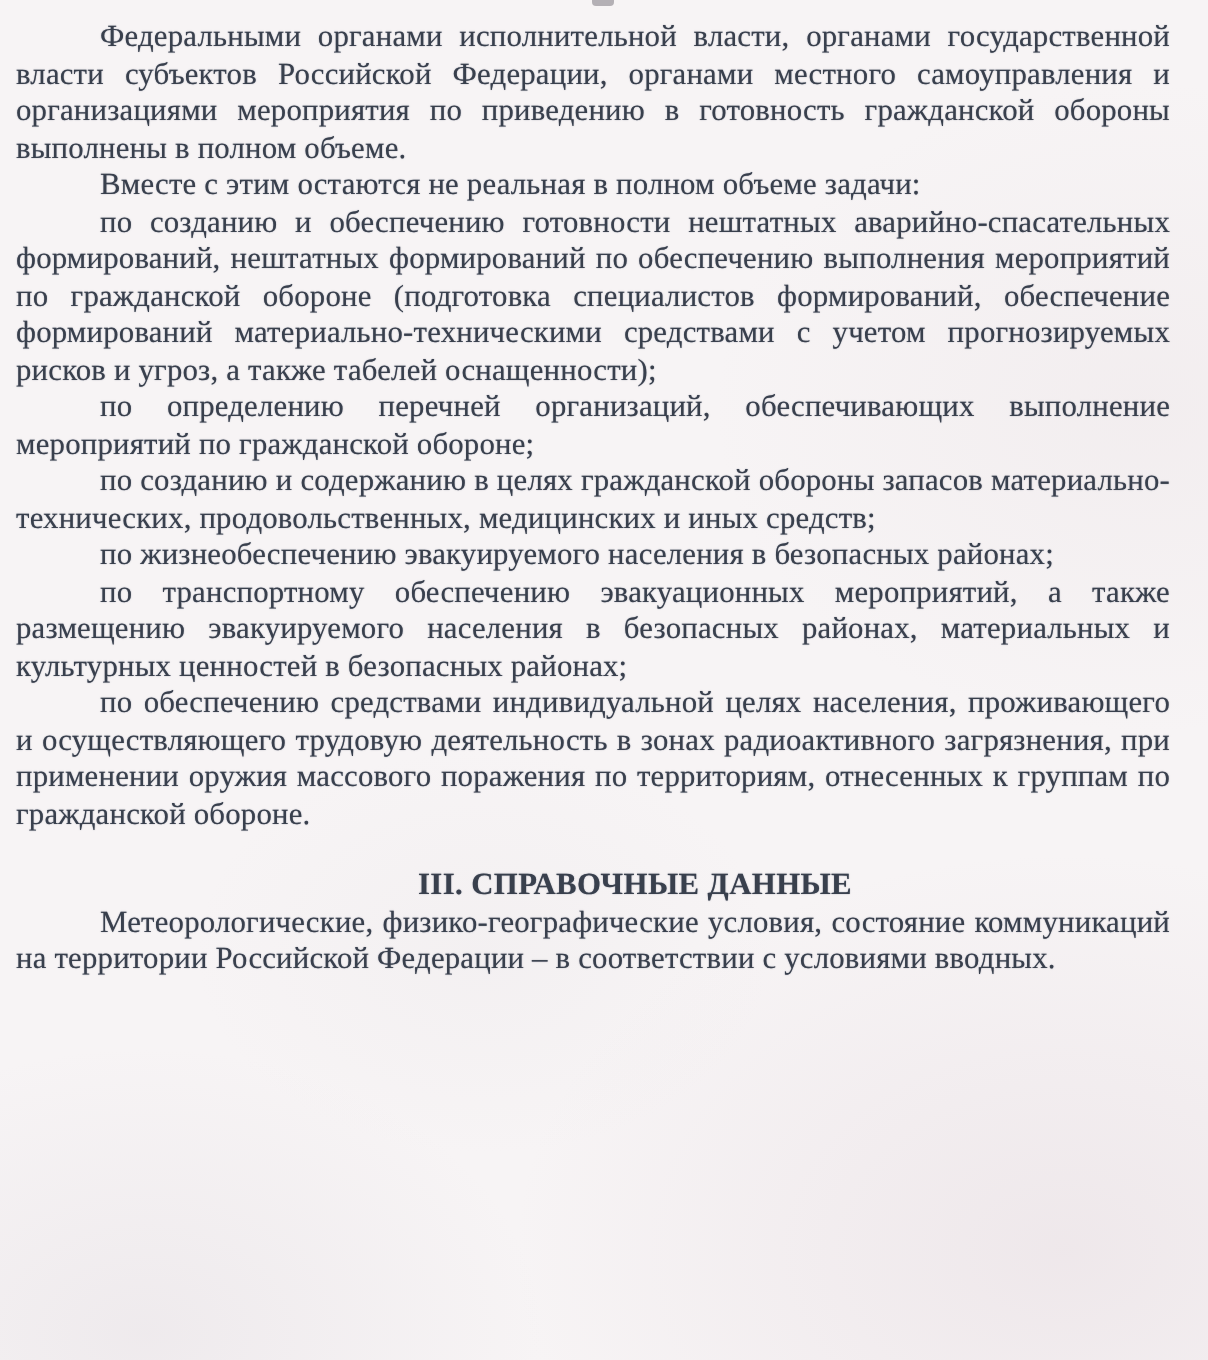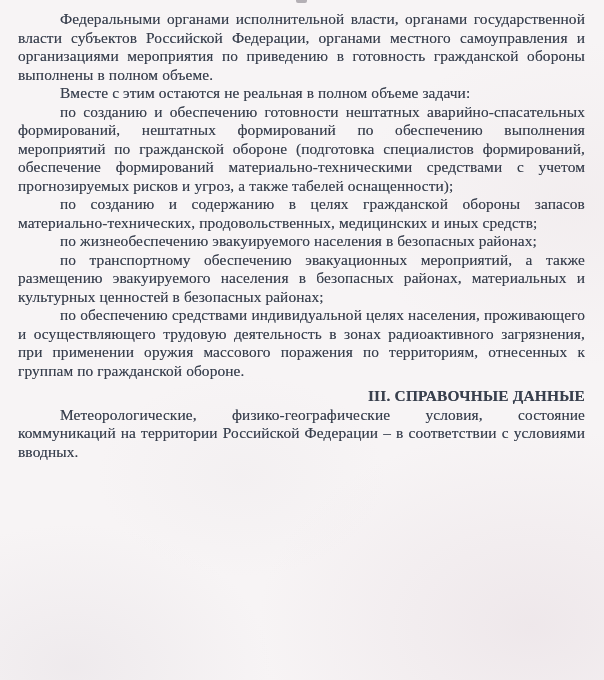--- a/index.html
+++ b/index.html
@@ -18,35 +18,35 @@
     background-image:
       radial-gradient(70% 45% at 88% 92%, rgba(208,188,198,0.22), rgba(208,188,198,0) 65%),
       radial-gradient(55% 35% at 12% 98%, rgba(200,190,200,0.18), rgba(200,190,200,0) 60%),
       radial-gradient(60% 40% at 95% 30%, rgba(215,200,205,0.15), rgba(215,200,205,0) 60%),
       radial-gradient(40% 25% at 40% 70%, rgba(210,205,210,0.10), rgba(210,205,210,0) 60%);
     font-family: "Liberation Serif", "DejaVu Serif", serif;
   }
   .page {
     position: absolute;
     inset: 0;
-    padding: 10px 19px 0 18px;
+    padding: 10px 19px 0 8px;
     color: var(--ink);
   }
   .doc p, .doc h3 {
     font-size: 15.4px;
     line-height: 18.5px;
     text-align: justify;
     text-indent: 42px;
     letter-spacing: 0.1px;
     text-shadow: 0 0 0.6px rgba(45, 55, 80, 0.55);
   }
   .doc h3 {
     font-weight: bold;
-    text-align: right;
-    margin-top: 7px;
+    text-align: center;
+    margin-top: 17px;
     letter-spacing: 0.2px;
   }
   .artifact-top {
     position: absolute;
     left: 296px;
     top: 0;
     width: 11px;
     height: 3px;
     border-radius: 0 0 2px 2px;
     background: rgba(125, 120, 128, 0.55);
@@ -54,20 +54,21 @@
 </style>
 </head>
 <body>
 
 <div class="page">
   <span class="artifact-top"></span>
   <div class="doc">
     <p>Федеральными органами исполнительной власти, органами государственной власти субъектов Российской Федерации, органами местного самоуправления и организациями мероприятия по приведению в готовность гражданской обороны выполнены в полном объеме.</p>
     <p>Вместе с этим остаются не реальная в полном объеме задачи:</p>
     <p>по созданию и обеспечению готовности нештатных аварийно-спасательных формирований, нештатных формирований по обеспечению выполнения мероприятий по гражданской обороне (подготовка специалистов формирований, обеспечение формирований материально-техническими средствами с учетом прогнозируемых рисков и угроз, а также табелей оснащенности);</p>
+    <p>по определению перечней организаций, обеспечивающих выполнение мероприятий по гражданской обороне;</p>
     <p>по созданию и содержанию в целях гражданской обороны запасов материально-технических, продовольственных, медицинских и иных средств;</p>
     <p>по жизнеобеспечению эвакуируемого населения в безопасных районах;</p>
     <p>по транспортному обеспечению эвакуационных мероприятий, а также размещению эвакуируемого населения в безопасных районах, материальных и культурных ценностей в безопасных районах;</p>
     <p>по обеспечению средствами индивидуальной целях населения, проживающего и осуществляющего трудовую деятельность в зонах радиоактивного загрязнения, при применении оружия массового поражения по территориям, отнесенных к группам по гражданской обороне.</p>
     <h3>III. СПРАВОЧНЫЕ ДАННЫЕ</h3>
     <p>Метеорологические, физико-географические условия, состояние коммуникаций на территории Российской Федерации – в соответствии с условиями вводных.</p>
   </div>
 </div>
 
 </body></html>

